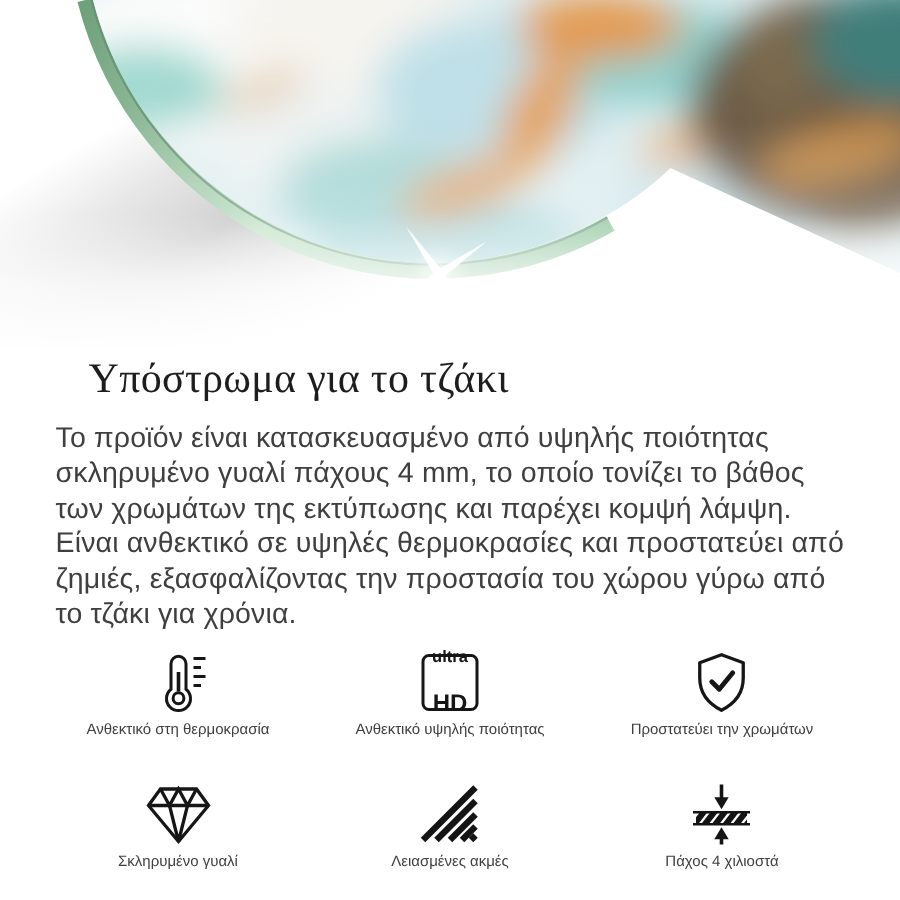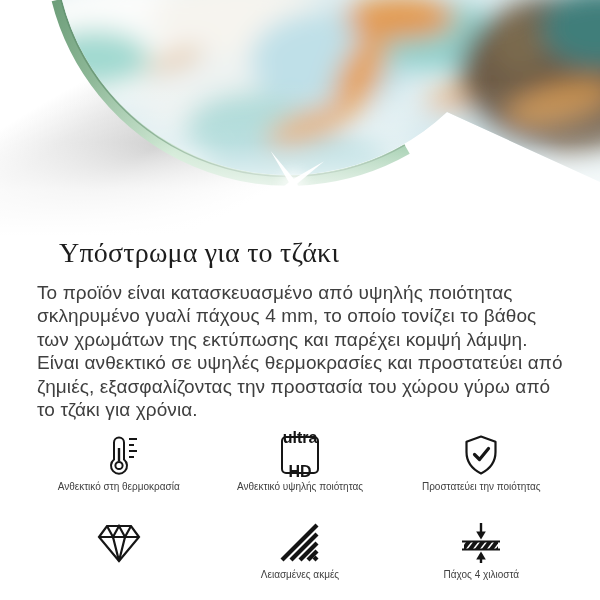--- a/index.html
+++ b/index.html
@@ -63,21 +63,21 @@
   }
   .uhd-box {
     width: 38px; height: 38px;
     border: 2.5px solid #161616;
     border-radius: 5px;
     display: flex; flex-direction: column;
     align-items: center; justify-content: center;
     line-height: 1;
     color: #161616;
   }
-  .uhd-top { font-size: 16px; font-weight: 700; }
+  .uhd-top { font-size: 11px; font-weight: 700; }
   .uhd-bottom { font-size: 16px; font-weight: 800; margin-top: 18px; }
 </style>
 </head>
 <body>
 
 <div class="hero">
   <svg width="600" height="236" viewBox="0 0 600 236" xmlns="http://www.w3.org/2000/svg">
     <defs>
       <radialGradient id="shadowGrad" cx="50%" cy="50%" r="50%">
         <stop offset="0%" stop-color="#8a8a8a" stop-opacity="0.5"></stop>
@@ -180,32 +180,33 @@
     <div class="feature-label">Ανθεκτικό υψηλής ποιότητας</div>
   </div>
 
   <div class="feature">
     <div class="icon-wrap">
       <svg width="44" height="44" viewBox="0 0 44 44" fill="none" stroke="#161616" stroke-width="2.2" stroke-linejoin="round">
         <path d="M22 3.5 L36.5 8.8 L36.5 19 C36.5 29 30.5 36.2 22 40.5 C13.5 36.2 7.5 29 7.5 19 L7.5 8.8 Z"></path>
         <path d="M15.5 21.5 L20.5 26.5 L29.5 15.5" stroke-width="3.2" stroke-linecap="round"></path>
       </svg>
     </div>
-    <div class="feature-label">Προστατεύει την ποιότητας</div>
+    <div class="feature-label">Προστατεύει την χρωμάτων</div>
   </div>
 
   <div class="feature">
     <div class="icon-wrap">
       <svg width="48" height="44" viewBox="0 0 48 44" fill="none" stroke="#161616" stroke-width="2.2" stroke-linejoin="miter">
         <path d="M12 5 H36 L44 16 L24 40 L4 16 Z"></path>
         <path d="M4 16 H44"></path>
         <path d="M12 5 L18 16 L24 5 L30 16 L36 5"></path>
         <path d="M18 16 L24 40 L30 16"></path>
       </svg>
     </div>
+    <div class="feature-label">Σκληρυμένο γυαλί</div>
   </div>
 
   <div class="feature">
     <div class="icon-wrap">
       <svg width="44" height="44" viewBox="0 0 44 44" stroke="#141414" stroke-width="4.2">
         <line x1="4" y1="39" x2="39" y2="4"></line>
         <line x1="13" y1="39" x2="39" y2="13"></line>
         <line x1="22" y1="39" x2="39" y2="22"></line>
         <line x1="30" y1="39" x2="39" y2="30"></line>
         <line x1="36" y1="39" x2="39" y2="36"></line>

